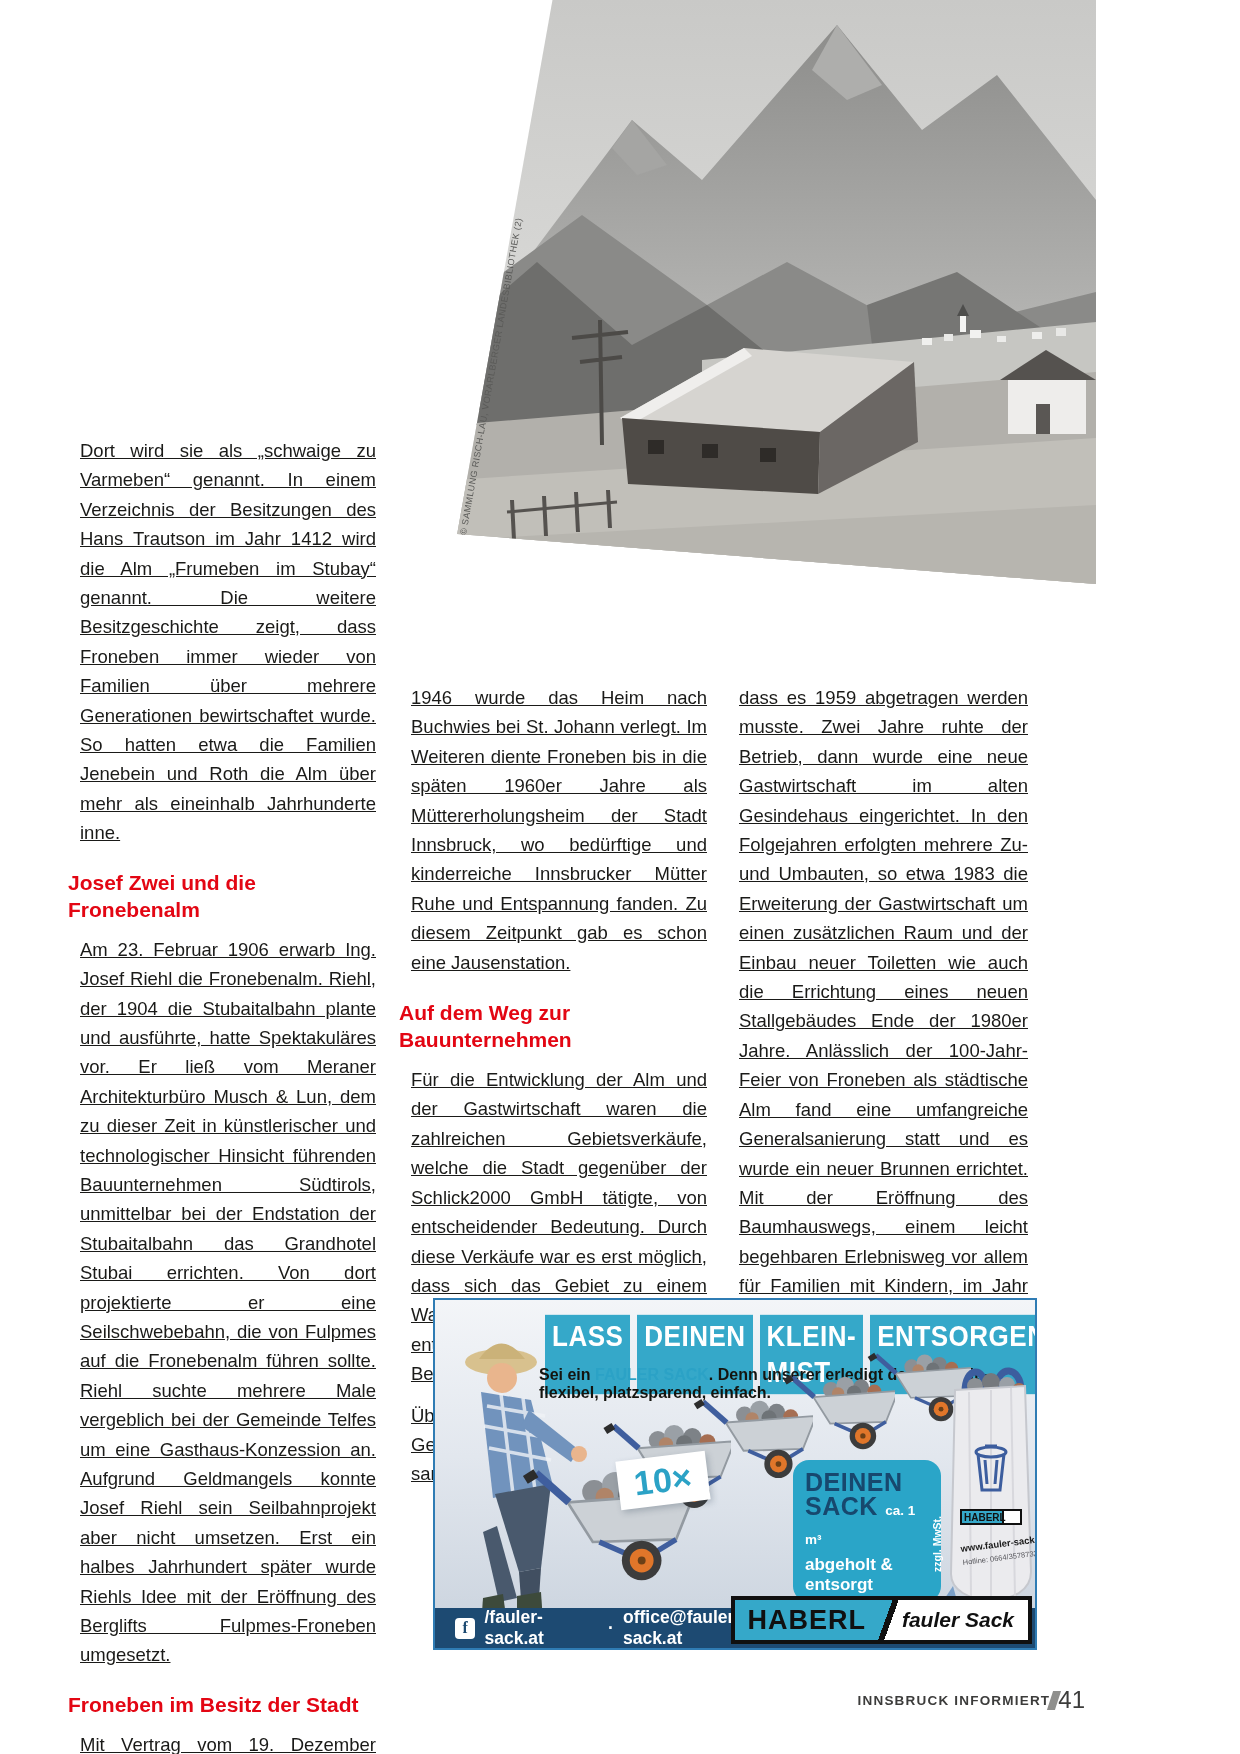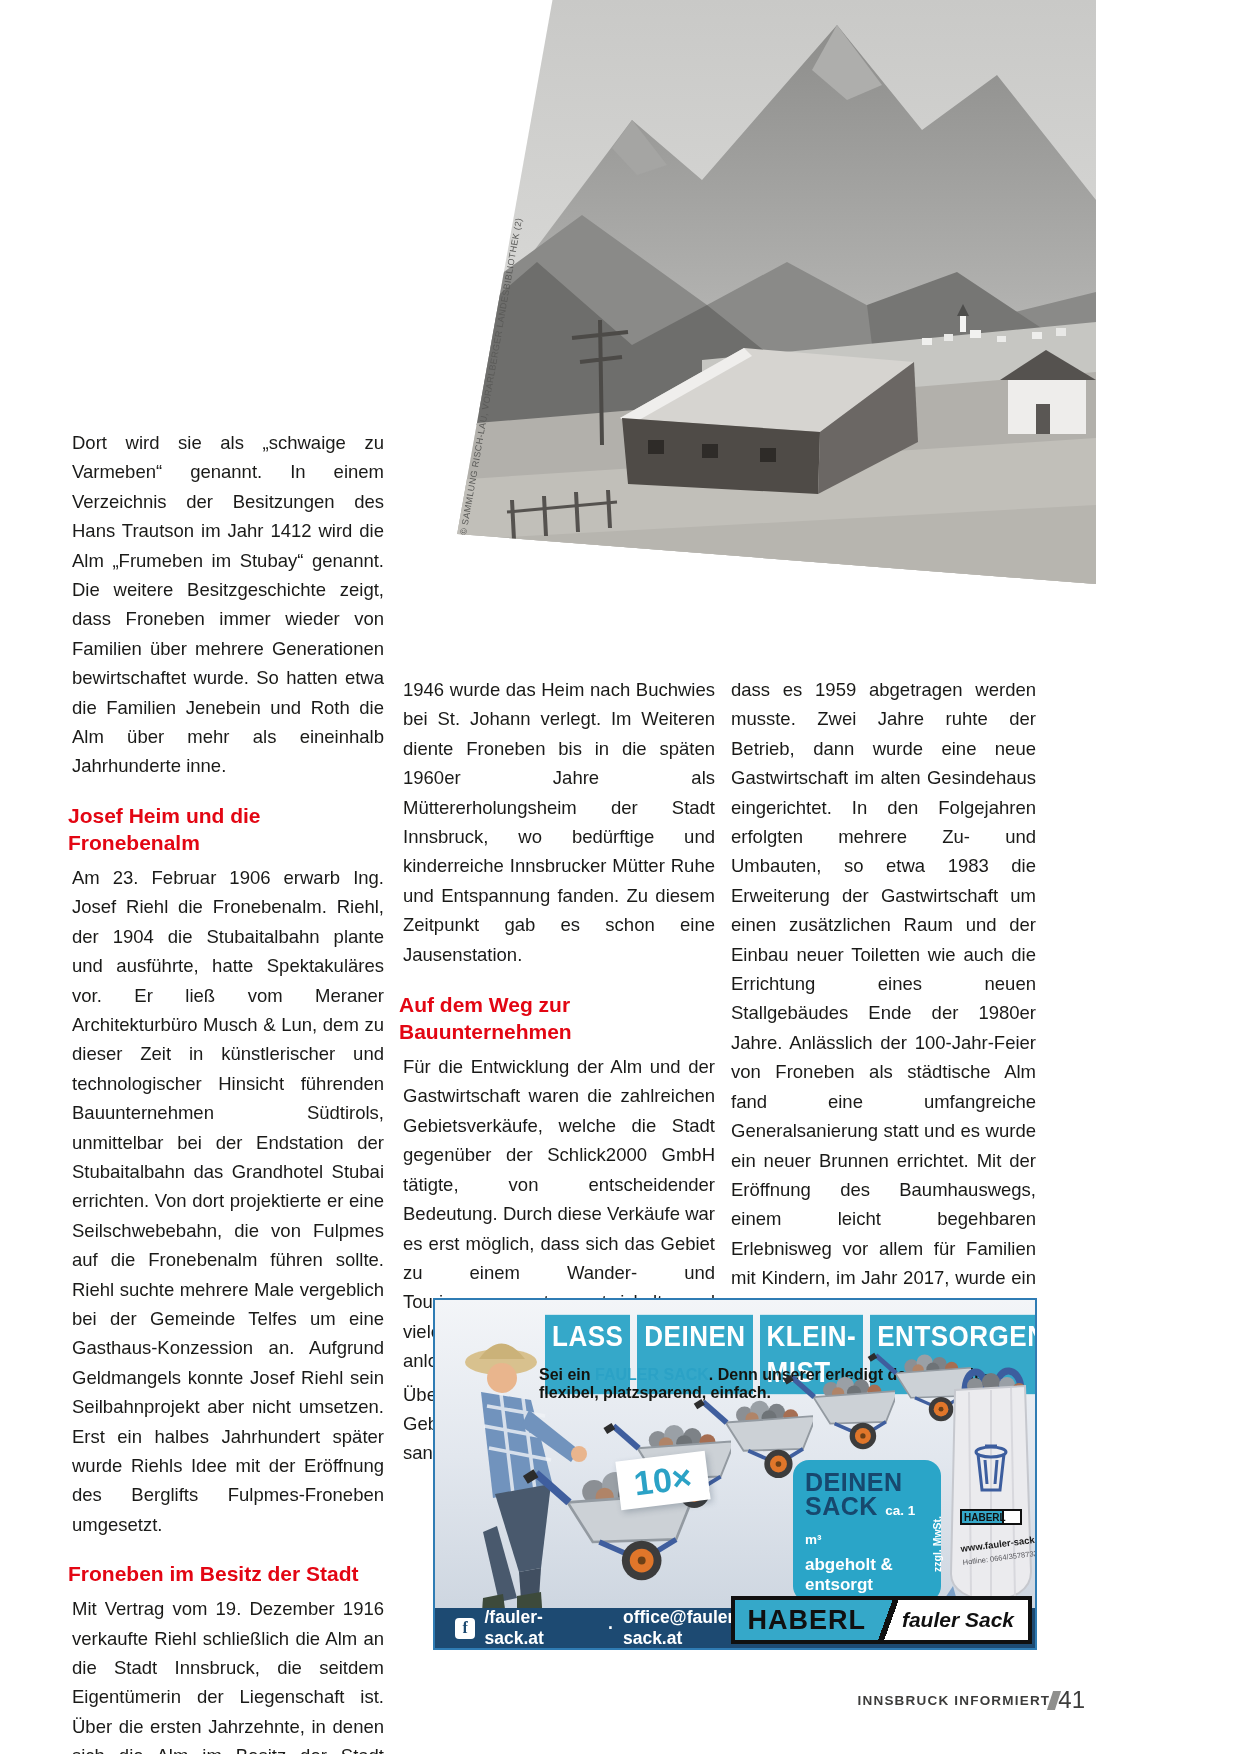--- a/index.html
+++ b/index.html
@@ -11,21 +11,21 @@
               clip-path:polygon(15.6% 0%,100% 0%,100% 99%,0.8% 90.5%);}
   .photo-credit{position:absolute;left:470px;top:524px;height:12px;white-space:nowrap;
                 transform-origin:0 100%;transform:rotate(-80deg);
                 font-size:9px;letter-spacing:.45px;color:#5a5a58;}
   .photo-caption{position:absolute;left:635px;top:597px;width:400px;text-align:right;
                  font-style:italic;font-size:16.5px;color:#1d1d1b;}
 
   
   .col{position:absolute;text-align:justify;font-size:18.5px;line-height:29.4px;
        -webkit-hyphens:auto;hyphens:auto;}
-  .col p{margin:4px;}
+  .col p{margin:12px;text-decoration:underline;}
   .col1{left:68px;top:424px;width:320px;}
   .col2{left:399px;top:671px;width:320px;}
   .col3{left:727px;top:671px;width:313px;}
   .col h3{margin:21px 0 7px 0;font-size:21px;line-height:27px;color:#e30613;text-align:left;}
   .col2 h3{margin-top:22px;}
   .rk-slash{display:inline-block;width:7px;height:17px;background:#e30613;
             transform:skewX(-16deg);margin:0 3px 0 6px;vertical-align:-2px;}
   .rk{font-size:12.5px;font-weight:bold;vertical-align:6px;letter-spacing:.5px;}
 
   
@@ -126,21 +126,21 @@
 
       <path d="M60,500 L62,540 M92,496 L94,536 M124,492 L126,532 M156,490 L158,528" stroke="#55524f" stroke-width="4"></path>
       <path d="M55,512 L165,502" stroke="#55524f" stroke-width="3"></path>
     </svg>
   </div>
 
   <div class="photo-credit">© SAMMLUNG RISCH-LAU, VORARLBERGER LANDESBIBLIOTHEK (2)</div>
 
   <div class="col col1">
     <p>Dort wird sie als „schwaige zu Varmeben“ genannt. In einem Verzeichnis der Besitzungen des Hans Trautson im Jahr 1412 wird die Alm „Frumeben im Stubay“ genannt. Die weitere Besitzgeschichte zeigt, dass Froneben immer wieder von Familien über mehrere Generationen bewirtschaftet wurde. So hatten etwa die Familien Jenebein und Roth die Alm über mehr als eineinhalb Jahrhunderte inne.</p>
-    <h3>Josef Heim und die Fronebenalm</h3>
+    <h3>Josef Zwei und die Fronebenalm</h3>
     <p>Am 23. Februar 1906 erwarb Ing. Josef Riehl die Fronebenalm. Riehl, der 1904 die Stubaitalbahn plante und ausführte, hatte Spektakuläres vor. Er ließ vom Meraner Architekturbüro Musch &amp; Lun, dem zu dieser Zeit in künstlerischer und technologischer Hinsicht führenden Bauunternehmen Südtirols, unmittelbar bei der Endstation der Stubaitalbahn das Grandhotel Stubai errichten. Von dort projektierte er eine Seilschwebebahn, die von Fulpmes auf die Fronebenalm führen sollte. Riehl suchte mehrere Male vergeblich bei der Gemeinde Telfes um eine Gasthaus-Konzession an. Aufgrund Geldmangels konnte Josef Riehl sein Seilbahnprojekt aber nicht umsetzen. Erst ein halbes Jahrhundert später wurde Riehls Idee mit der Eröffnung des Berglifts Fulpmes-Froneben umgesetzt.</p>
     <h3>Froneben im Besitz der Stadt</h3>
     <p>Mit Vertrag vom 19. Dezember 1916 verkaufte Riehl schließlich die Alm an die Stadt Innsbruck, die seitdem Eigentümerin der Liegenschaft ist. Über die ersten Jahrzehnte, in denen sich die Alm im Besitz der Stadt befand, ist nichts bekannt, außer dass sie landwirtschaftlich genutzt wurde. Nach Ende des Zweiten Weltkrieges diente Froneben als Kinderheim für tuberkulosegefährdete Kinder.</p>
   </div>
 
   <div class="col col2">
     <p>1946 wurde das Heim nach Buchwies bei St. Johann verlegt. Im Weiteren diente Froneben bis in die späten 1960er Jahre als Müttererholungsheim der Stadt Innsbruck, wo bedürftige und kinderreiche Innsbrucker Mütter Ruhe und Entspannung fanden. Zu diesem Zeitpunkt gab es schon eine Jausenstation.</p>
     <h3>Auf dem Weg zur Bauunternehmen</h3>
     <p>Für die Entwicklung der Alm und der Gastwirtschaft waren die zahlreichen Gebietsverkäufe, welche die Stadt gegenüber der Schlick2000 GmbH tätigte, von entscheidender Bedeutung. Durch diese Verkäufe war es erst möglich, dass sich das Gebiet zu einem Wander- und Tourismusmagneten entwickelte und viele Sport- und Bergbegeisterte anlockte.</p>
     <p>Über die Jahrzehnte war das alte Gebäude des Gasthauses sanierungsbedürftig, so-</p>

